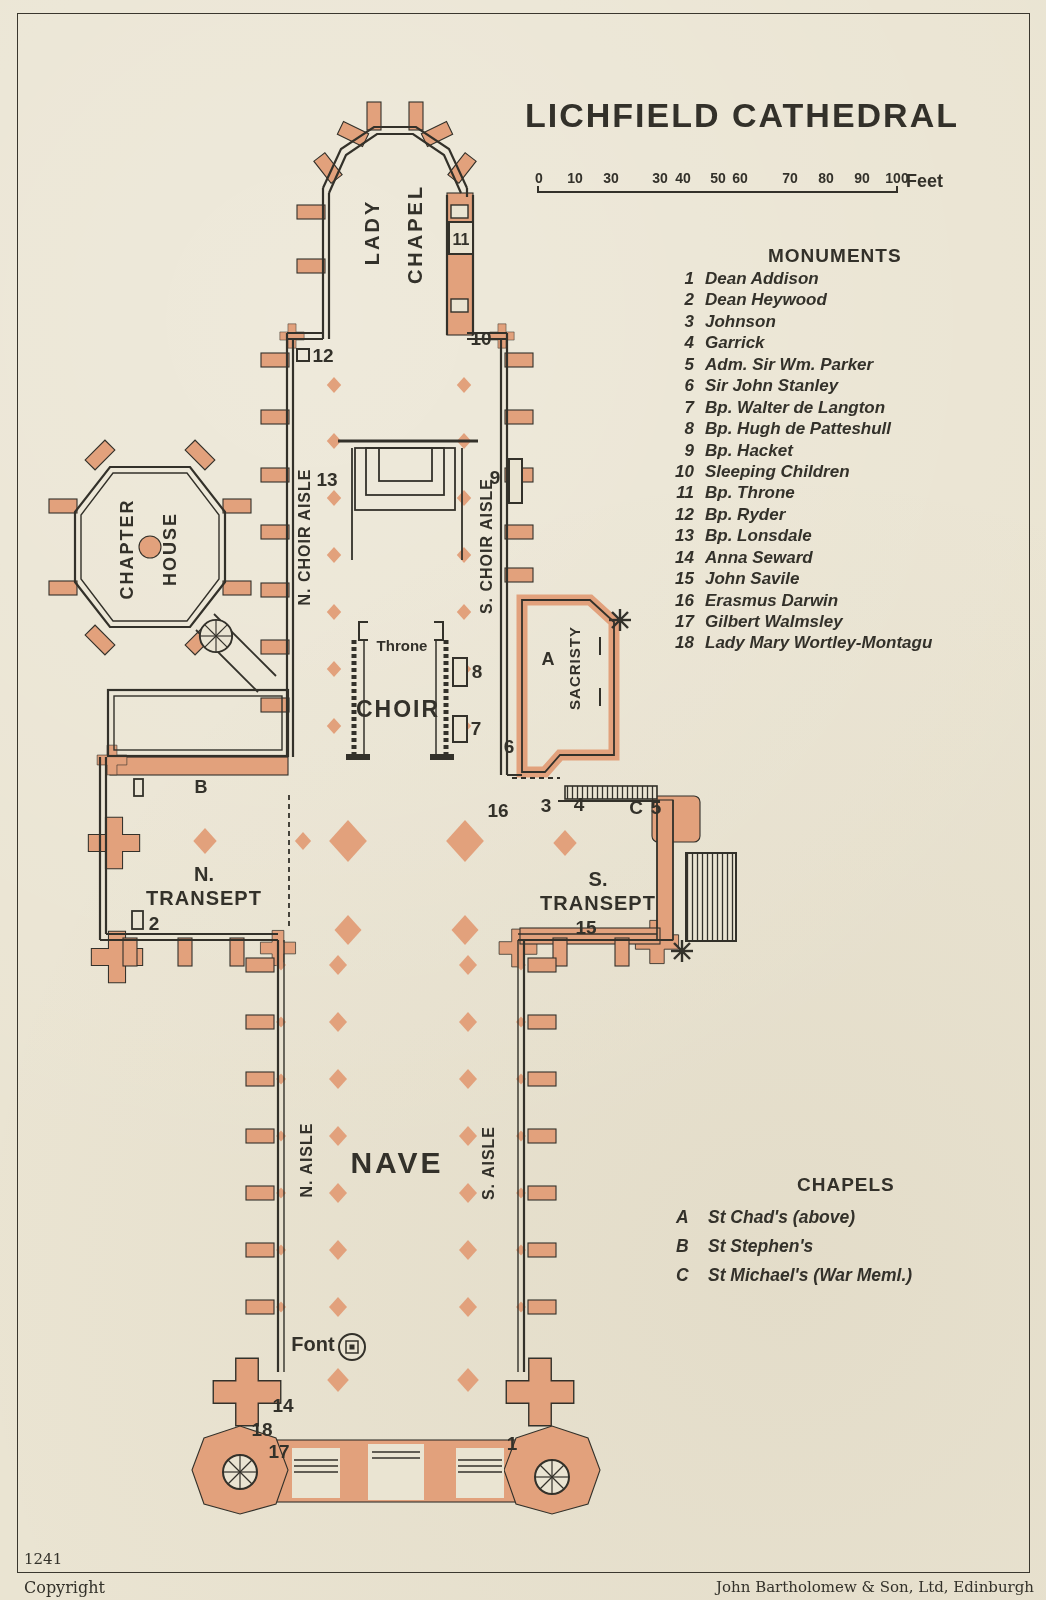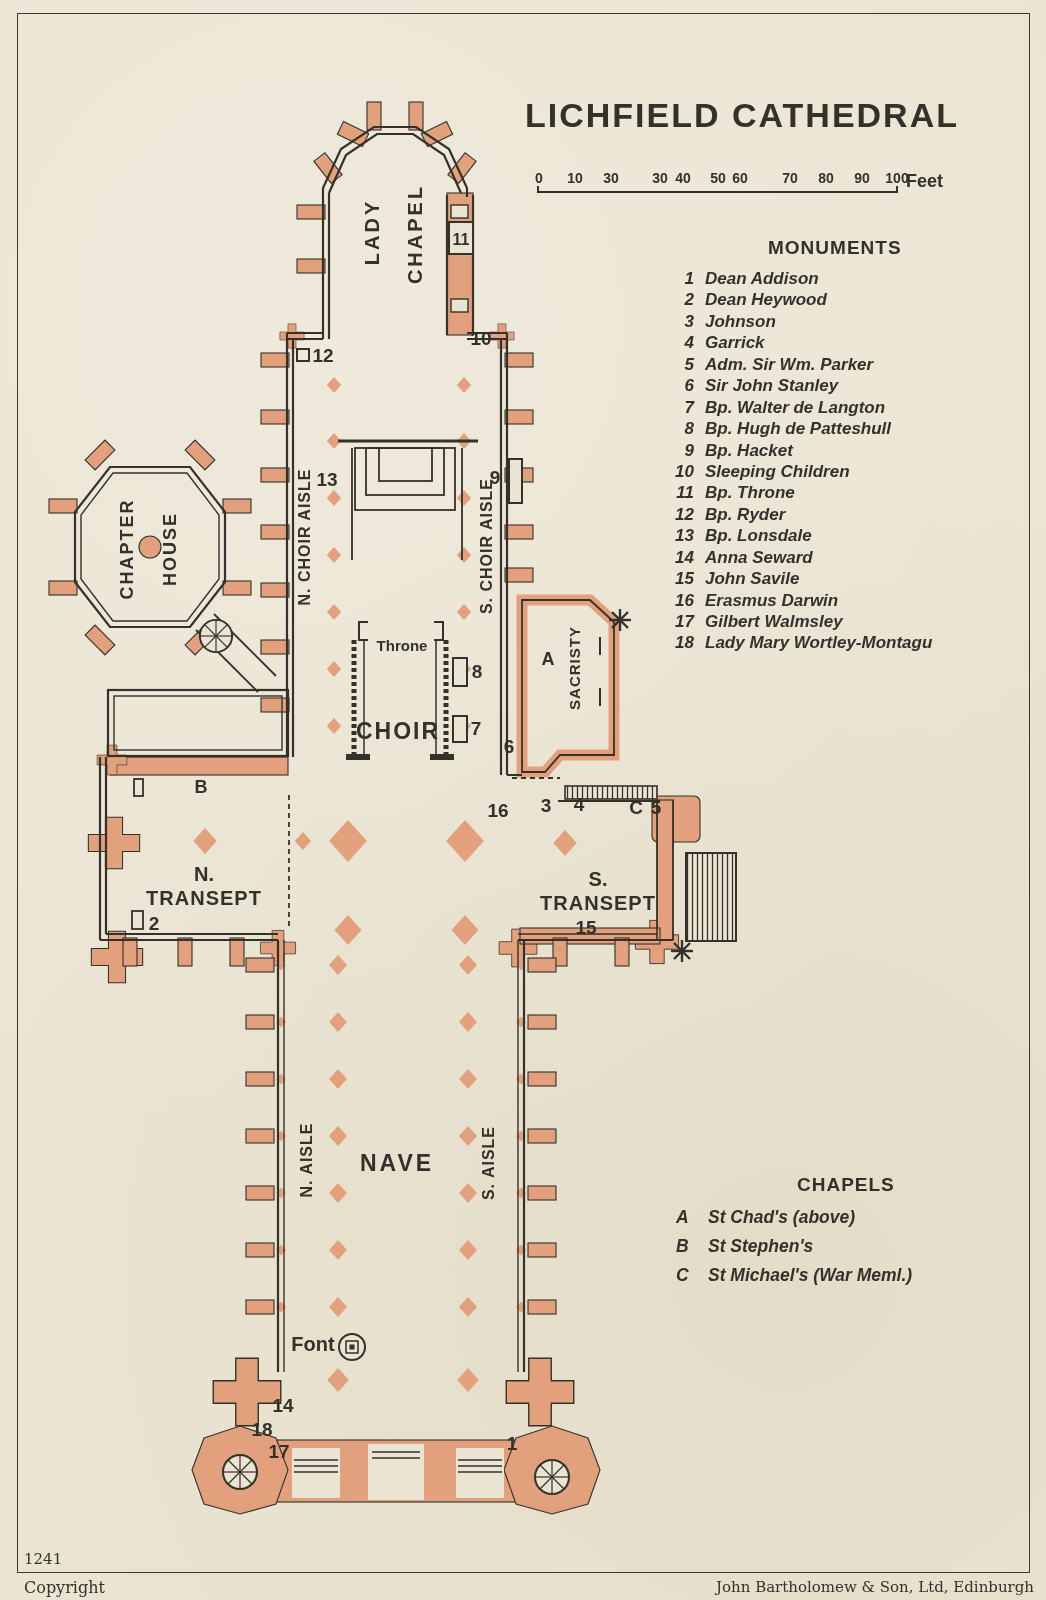--- a/index.html
+++ b/index.html
@@ -23,21 +23,21 @@
     left:522px;top:96px;width:440px;text-align:center;
     font-size:34px;font-weight:700;letter-spacing:2px;white-space:nowrap;
   }
   
   .scalebar{left:528px;top:170px;width:430px;height:34px;}
   .scalebar .tick{position:absolute;top:0;transform:translateX(-50%);font-size:14px;font-weight:700;}
   .scalebar .bar{position:absolute;left:9px;top:21px;width:360px;border-top:2.2px solid #33312a;}
   .scalebar .endt{position:absolute;top:16px;width:2px;height:7px;background:#33312a;}
   .scalebar .unit{position:absolute;left:378px;top:1px;font-size:18px;font-weight:700;}
   
-  .mon-head{left:768px;top:237px;font-size:19px;font-weight:700;letter-spacing:1px;text-align:center;}
+  .mon-head{left:768px;top:245px;font-size:19px;font-weight:700;letter-spacing:1px;text-align:center;}
   .mon-list{left:662px;top:268px;list-style:none;margin:0;padding:0;}
   .mon-list li{display:flex;height:21.45px;line-height:21.45px;
     font-size:17px;font-weight:700;font-style:italic;}
   .mon-list .num{width:32px;text-align:right;margin-right:11px;font-style:italic;}
   .chap-head{left:797px;top:1174px;font-size:19px;font-weight:700;letter-spacing:1px;}
   .chap-list{left:676px;top:1203px;list-style:none;margin:0;padding:0;}
   .chap-list li{display:flex;height:29px;line-height:29px;font-size:17.5px;font-weight:700;font-style:italic;}
   .chap-list .key{width:20px;margin-right:12px;}
   
   .plbl{position:absolute;font-weight:700;white-space:nowrap;}
@@ -441,29 +441,29 @@
     </li>
 </ul>
 
 <div class="plbl vert" style="left:372px;top:232px;font-size:20px;letter-spacing:3px;">LADY</div>
 <div class="plbl vert" style="left:415px;top:234px;font-size:20px;letter-spacing:3px;">CHAPEL</div>
 <div class="plbl vert" style="left:305px;top:537px;font-size:16px;letter-spacing:1px;">N. CHOIR AISLE</div>
 <div class="plbl vert" style="left:487px;top:546px;font-size:16px;letter-spacing:1px;">S. CHOIR AISLE</div>
 <div class="plbl vert" style="left:127px;top:549px;font-size:18px;letter-spacing:2px;">CHAPTER</div>
 <div class="plbl vert" style="left:170px;top:549px;font-size:18px;letter-spacing:2px;">HOUSE</div>
 <div class="plbl ctr abs" style="left:402px;top:645px;font-size:15px;">Throne</div>
-<div class="plbl ctr abs" style="left:398px;top:731px;font-size:23px;letter-spacing:2px;">CHOIR</div>
+<div class="plbl ctr abs" style="left:398px;top:709px;font-size:23px;letter-spacing:2px;">CHOIR</div>
 <div class="plbl ctr abs" style="left:548px;top:659px;font-size:18px;">A</div>
 <div class="plbl vert" style="left:574px;top:668px;font-size:15px;letter-spacing:1px;">SACRISTY</div>
 <div class="plbl ctr abs" style="left:201px;top:787px;font-size:18px;">B</div>
 <div class="plbl ctr abs" style="left:204px;top:874px;font-size:20px;">N.</div>
 <div class="plbl ctr abs" style="left:204px;top:898px;font-size:20px;letter-spacing:1px;">TRANSEPT</div>
 <div class="plbl ctr abs" style="left:598px;top:879px;font-size:20px;">S.</div>
 <div class="plbl ctr abs" style="left:598px;top:903px;font-size:20px;letter-spacing:1px;">TRANSEPT</div>
-<div class="plbl ctr abs" style="left:397px;top:1163px;font-size:23px;letter-spacing:3px;">NAVE</div>
+<div class="plbl ctr abs" style="left:397px;top:1163px;font-size:30px;letter-spacing:3px;">NAVE</div>
 <div class="plbl vert" style="left:307px;top:1160px;font-size:16px;letter-spacing:1px;">N. AISLE</div>
 <div class="plbl vert" style="left:489px;top:1163px;font-size:16px;letter-spacing:1px;">S. AISLE</div>
 <div class="plbl ctr abs" style="left:313px;top:1344px;font-size:20px;">Font</div>
 
 <span class="marker" style="left:512px;top:1444px;">1</span>
 <span class="marker" style="left:154px;top:924px;">2</span>
 <span class="marker" style="left:546px;top:806px;">3</span>
 <span class="marker" style="left:579px;top:805px;">4</span>
 <span class="marker" style="left:636px;top:808px;">C</span>
 <span class="marker" style="left:656px;top:808px;">5</span>

